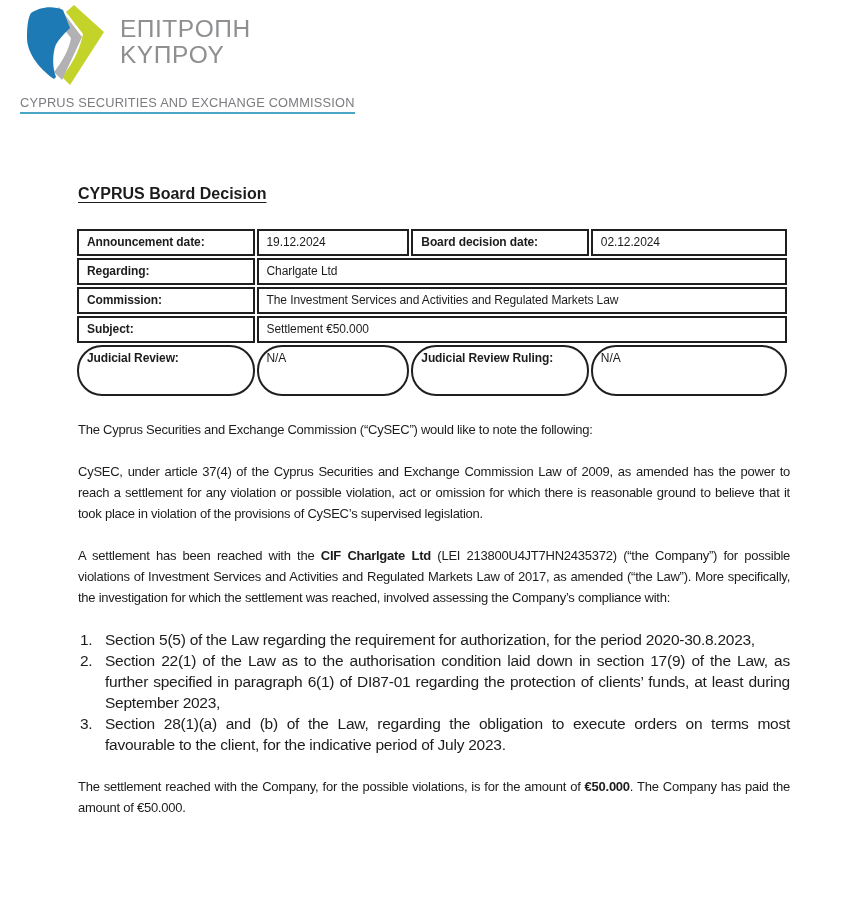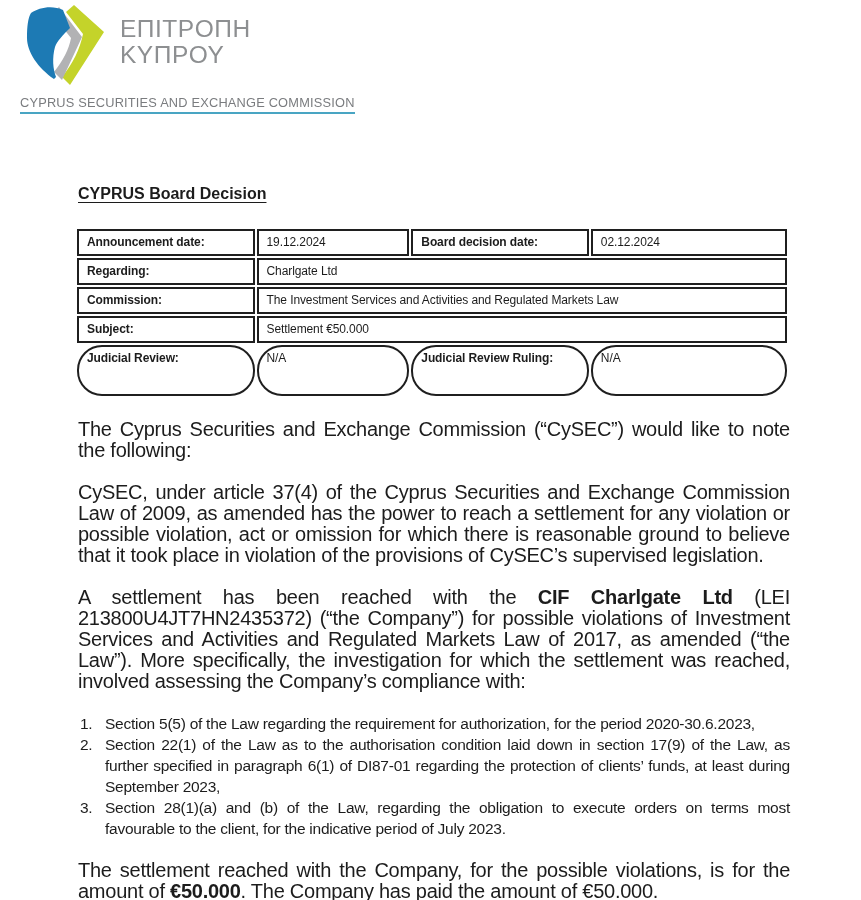--- a/index.html
+++ b/index.html
@@ -53,21 +53,21 @@
     overflow:hidden; white-space:nowrap;
   }
   table.decision td.wrap { white-space:normal; }
   table.decision td.lbl { font-weight:bold; }
   table.decision tr.tall td { height:44px;border-radius:25px; }
   .c1 { width:172px; } .c2 { width:148px; } .c3 { width:172px; } .c4 { width:190px; }
 
   
   .para {
     margin:21px 0 0 0;
-    font-size:20px; line-height:21px;
+    font-size:13px; line-height:21px;
     letter-spacing:-0.25px;
     text-align:justify;
   }
   .b { font-weight:bold; }
 
   .vlist { margin-top:21px; }
   .list-item { display:flex; font-size:15.5px; line-height:21px; letter-spacing:-0.25px; }
   .list-item .num { flex:none; width:25px; padding-left:2px; }
   .list-item .li-text { flex:1; text-align:justify; }
 </style>
@@ -136,21 +136,21 @@
 
     <p class="para">The Cyprus Securities and Exchange Commission (“CySEC”) would like to note the following:</p>
 
     <p class="para">CySEC, under article 37(4) of the Cyprus Securities and Exchange Commission Law of 2009, as amended has the power to reach a settlement for any violation or possible violation, act or omission for which there is reasonable ground to believe that it took place in violation of the provisions of CySEC’s supervised legislation.</p>
 
     <p class="para"><span>A settlement has been reached with the </span><span class="b">CIF Charlgate Ltd</span><span> (LEI 213800U4JT7HN2435372) (“the Company”) for possible violations of Investment Services and Activities and Regulated Markets Law of 2017, as amended (“the Law”). More specifically, the investigation for which the settlement was reached, involved assessing the Company’s compliance with:</span></p>
 
     <div class="vlist">
       <div class="list-item">
         <span class="num">1.</span>
-        <div class="li-text">Section 5(5) of the Law regarding the requirement for authorization, for the period 2020-30.6.2023,</div>
+        <div class="li-text">Section 5(5) of the Law regarding the requirement for authorization, for the period 2020-30.8.2023,</div>
       </div>
       <div class="list-item">
         <span class="num">2.</span>
         <div class="li-text">Section 22(1) of the Law as to the authorisation condition laid down in section 17(9) of the Law, as further specified in paragraph 6(1) of DI87-01 regarding the protection of clients’ funds, at least during September 2023,</div>
       </div>
       <div class="list-item">
         <span class="num">3.</span>
         <div class="li-text">Section 28(1)(a) and (b) of the Law, regarding the obligation to execute orders on terms most favourable to the client, for the indicative period of July 2023.</div>
       </div>
     </div>

